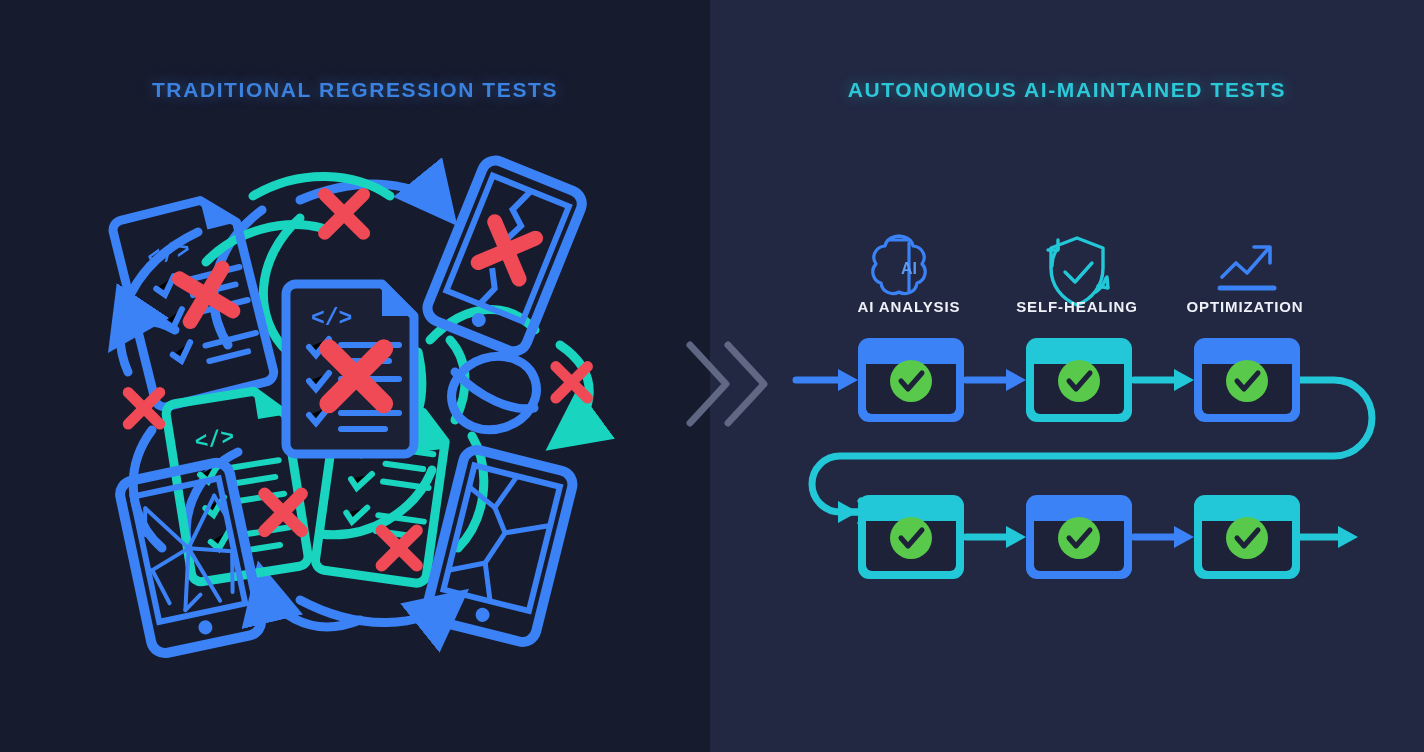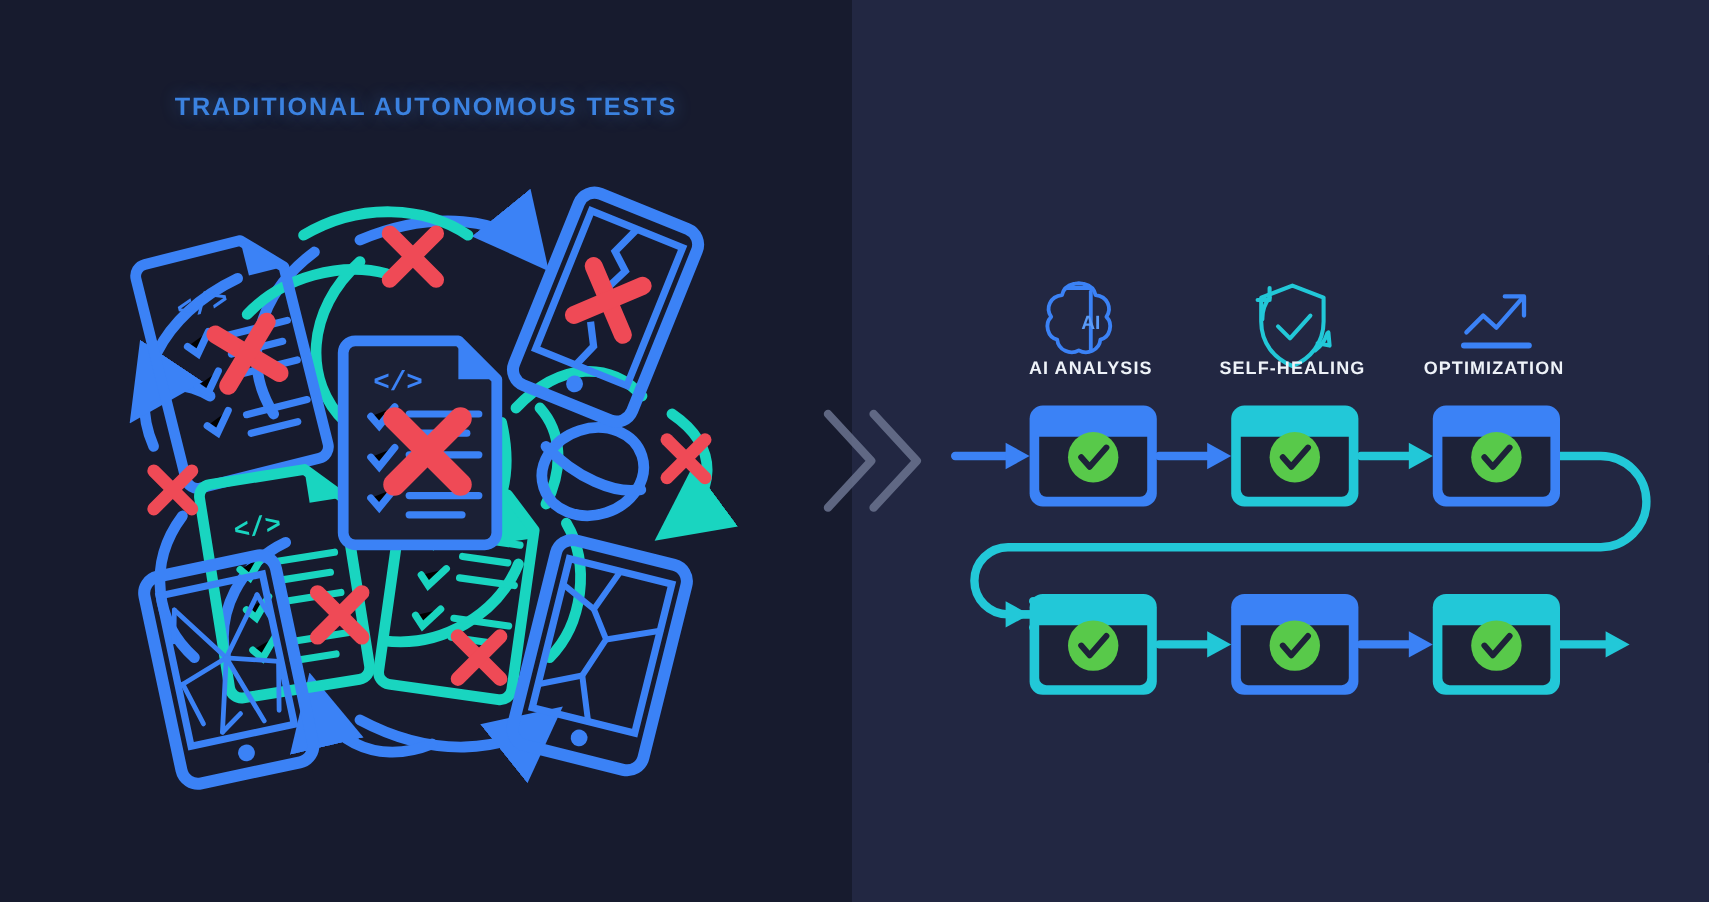--- a/index.html
+++ b/index.html
@@ -17,21 +17,22 @@
   .stage-label{font-size:15px;font-weight:bold;fill:#eef2f8;letter-spacing:.9px;}
 </style>
 </head>
 <body>
 
 <div id="stage">
 
   <div class="panel" id="panel-left"></div>
   <div class="panel" id="panel-right"></div>
 
-  <div class="panel-title" id="title-left" style="left:0;width:710px;">TRADITIONAL AUTONOMOUS TESTS</div>
+  <div class="panel-title" id="title-left" style="left:0;width:710px;">TRADITIONAL REGRESSION TESTS</div>
+  <div class="panel-title" id="title-right" style="left:710px;width:714px;">AUTONOMOUS AI-MAINTAINED TESTS</div>
 
   <svg class="svg-layer" width="1424" height="752" viewBox="0 0 1424 752">
     <defs>
       <g id="redx">
         <line x1="-22" y1="-22" x2="22" y2="22" stroke="#ef4a56" stroke-width="15" stroke-linecap="round"></line>
         <line x1="22" y1="-22" x2="-22" y2="22" stroke="#ef4a56" stroke-width="15" stroke-linecap="round"></line>
       </g>
       <marker id="ah-blue" markerWidth="7" markerHeight="7" refX="5" refY="3.5" orient="auto">
         <path d="M0,0 L7,3.5 L0,7 z" fill="#3b82f6"></path>
       </marker>

